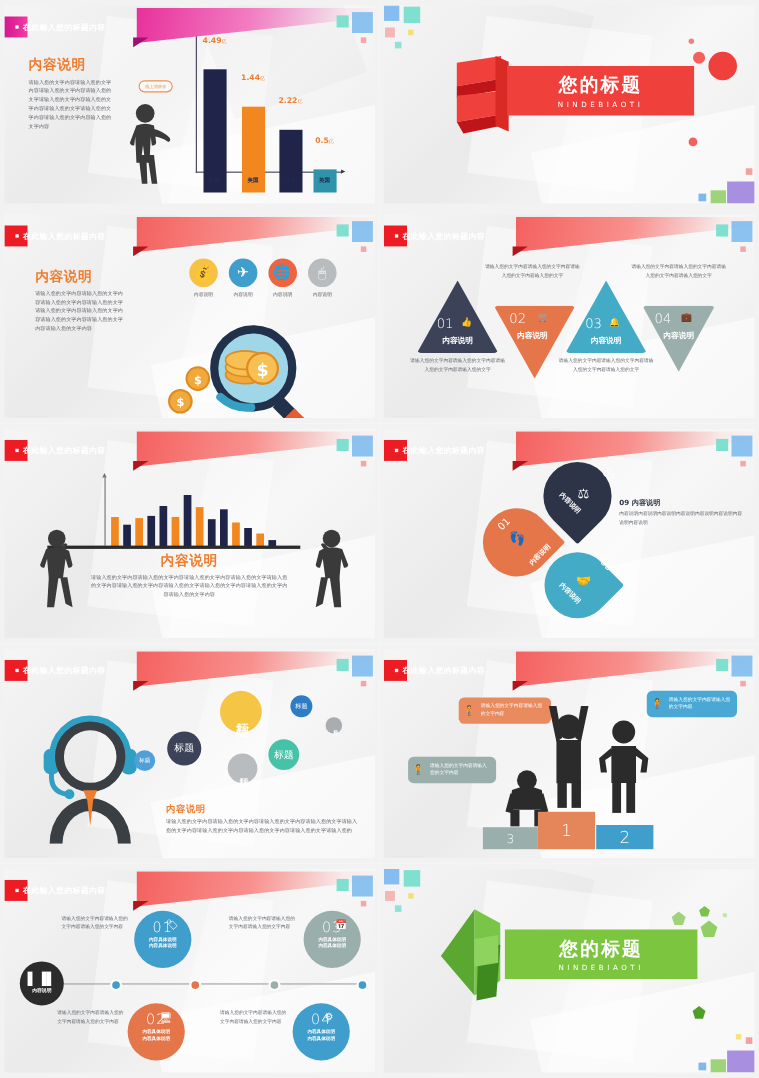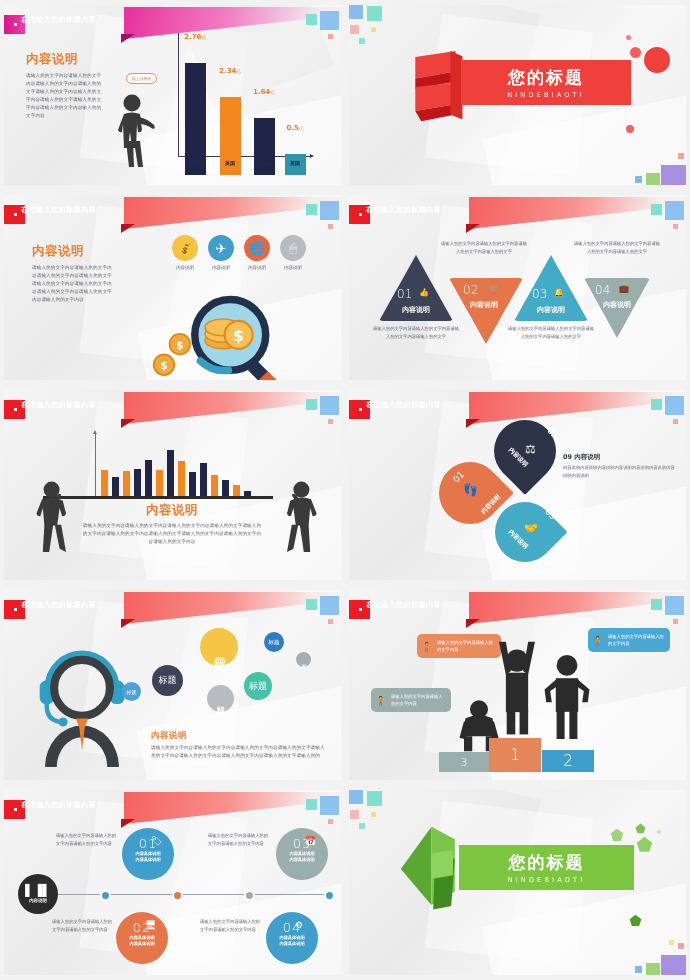--- a/index.html
+++ b/index.html
@@ -10,21 +10,21 @@
       linear-gradient(135deg,#fbfbfb 0%,#f0f0f0 40%,#f7f7f7 60%,#ececec 100%);
       overflow:hidden;}
   
   .facet{position:absolute;background:rgba(255,255,255,.55);}
   .f2{width:60%;height:120%;left:-10%;top:-10%;transform:rotate(14deg);background:rgba(0,0,0,.022);}
   .f3{width:70%;height:60%;right:-12%;bottom:-20%;transform:rotate(-12deg);background:rgba(255,255,255,.6);}
   .f4{width:45%;height:80%;left:25%;top:10%;transform:rotate(7deg);background:rgba(255,255,255,.45);}
   .f5{width:38%;height:55%;right:6%;top:-8%;transform:rotate(-20deg);background:rgba(0,0,0,.02);}
 
   
-  .hdr{position:absolute;left:0;top:10px;height:19px;width:126px;display:flex;z-index:6;}
+  .hdr{position:absolute;left:0;top:10px;height:19px;width:126px;display:flex;align-items:center;z-index:6;}
   .hdr .bar{position:absolute;inset:0;background:#ed1c24;}
   .hdr.pink .bar{background:linear-gradient(90deg,#d6168f 0%,#e8309c 70%,#ef3ea6 100%);}
   .hdr .txt{position:relative;z-index:2;color:#fff;font-size:7.2px;font-weight:bold;padding-left:17px;letter-spacing:.3px;white-space:nowrap;}
   .hdr .dot{position:absolute;left:10px;top:8px;width:2.5px;height:2.5px;background:#fff;z-index:2;}
   .hdr-tail{position:absolute;left:117px;top:10px;width:14px;height:28px;z-index:5;}
   .hdr-tail i{position:absolute;left:0;top:0;width:0;height:0;border-left:14px solid #b3141a;border-bottom:9px solid transparent;top:19px;}
   .hdr.pink + .hdr-tail i{border-left-color:#a01070;}
   .swoosh{position:absolute;left:120px;top:2px;width:230px;height:32px;z-index:4;
      background:linear-gradient(100deg,#f4615f 0%,#f8908d 45%,rgba(250,200,198,.25) 80%,rgba(255,255,255,0) 100%);
      clip-path:polygon(0 0,100% 0,100% 22%,0 100%);}
@@ -137,23 +137,23 @@
         <path d="M20 48 l4 26 h5 l-3 -26 z" fill="#3a3a3a"></path>
       </svg>
 
       <div class="s1-chart">
         <div class="axis-v"></div>
         <div class="axis-h"></div>
         <div class="bar" style="left:21px;height:112px;background:#1f2448;"></div>
         <div class="bar" style="left:56px;height:78px;background:#f3871f;"></div>
         <div class="bar" style="left:90px;height:57px;background:#1f2448;"></div>
         <div class="bar" style="left:121px;height:21px;background:#2f94ab;"></div>
-        <div class="bval" style="left:9px;top:6px;"><span>2.76</span><small>亿</small></div>
-        <div class="bval" style="left:44px;top:40px;"><span>2.34</span><small>亿</small></div>
-        <div class="bval" style="left:78px;top:61px;"><span>1.64</span><small>亿</small></div>
+        <div class="bval" style="left:9px;top:6px;"><span>4.49</span><small>亿</small></div>
+        <div class="bval" style="left:44px;top:40px;"><span>1.44</span><small>亿</small></div>
+        <div class="bval" style="left:78px;top:61px;"><span>2.22</span><small>亿</small></div>
         <div class="bval" style="left:109px;top:97px;"><span>0.5</span><small>亿</small></div>
         <div class="xlab" style="left:16px;">中国</div>
         <div class="xlab" style="left:51px;">美国</div>
         <div class="xlab" style="left:85px;">日本</div>
         <div class="xlab" style="left:116px;">英国</div>
       </div>
     </div>
   </div>
 
   <div class="slide">

